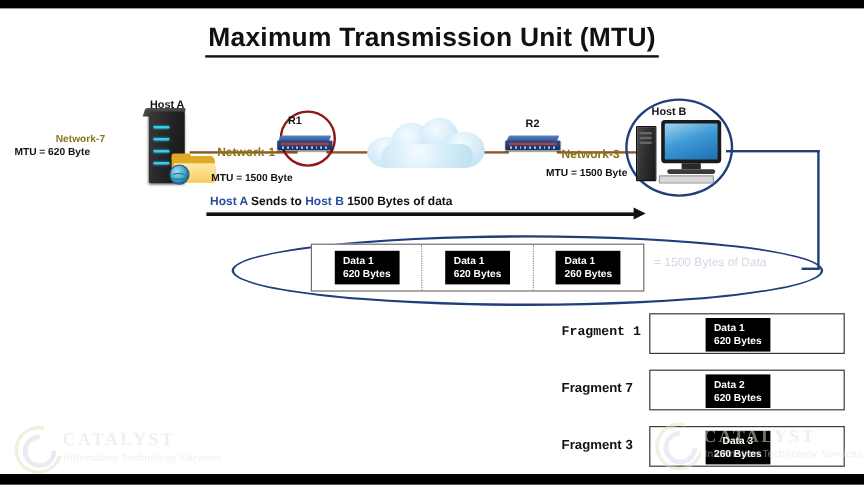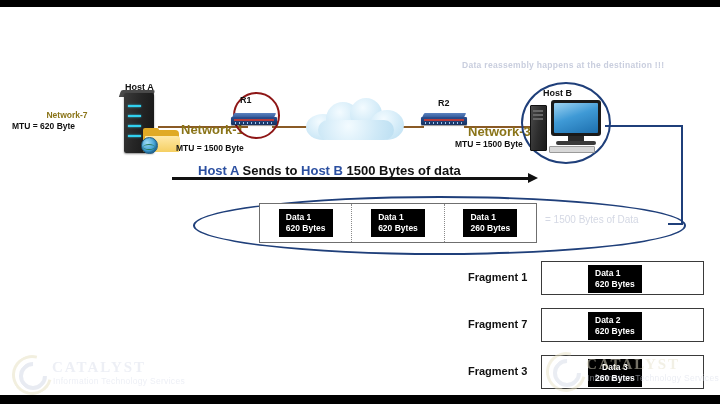--- a/index.html
+++ b/index.html
@@ -111,21 +111,21 @@
   #r1-label{position:absolute;left:240px;top:95px;font-size:9px;font-weight:700;color:#111;}
   #r2-label{position:absolute;left:438px;top:98px;font-size:9px;font-weight:700;color:#111;}
 
   
   #cloud{position:absolute;left:306px;top:98px;width:98px;height:44px;}
   .cl{position:absolute;background:radial-gradient(circle at 40% 30%,#f3fbff 0%,#cfe9f7 60%,#bcdff2 100%);border-radius:50%;}
   #cloud-t1{position:absolute;left:18px;top:110px;font-size:8.5px;font-weight:700;color:#8a7418;width:98px;text-align:center;}
   #cloud-t2{position:absolute;left:12px;top:121px;font-size:8.5px;font-weight:700;color:#111;width:110px;text-align:left;}
 
   
-  .net-name{position:absolute;font-size:13px;font-weight:700;color:#8a7418;white-space:nowrap;}
+  .net-name{position:absolute;font-size:10px;font-weight:700;color:#8a7418;white-space:nowrap;}
   .net-mtu{position:absolute;font-size:8.5px;font-weight:700;color:#111;white-space:nowrap;}
 
   
   #hostB-circle{
     position:absolute;left:521px;top:82px;width:86px;height:78px;
     border:2px solid #1f3f7a;border-radius:50%;
   }
   #hostB-label{position:absolute;left:543px;top:88px;font-size:9px;font-weight:700;color:#111;}
   #hostB-tower{
     position:absolute;left:530px;top:105px;width:15px;height:44px;
@@ -145,21 +145,21 @@
     background:linear-gradient(160deg,#9fd4f2 0%,#3f9ad6 45%,#1d6fae 100%);
   }
   #hostB-stand{position:absolute;left:568px;top:136px;width:16px;height:5px;background:#2a2a2a;}
   #hostB-base{position:absolute;left:556px;top:141px;width:40px;height:4px;background:#3a3a3a;border-radius:2px;}
   #hostB-kbd{position:absolute;left:549px;top:146px;width:44px;height:5px;background:#d8d8d8;border:1px solid #9a9a9a;border-radius:1px;}
 
   
   .navy{position:absolute;background:#1f3f7a;}
 
   
-  #arrow-label{position:absolute;left:175px;top:163px;font-size:13px;font-weight:700;color:#111;white-space:nowrap;margin-left:23px;}
+  #arrow-label{position:absolute;left:175px;top:163px;font-size:10px;font-weight:700;color:#111;white-space:nowrap;}
   #arrow-label .hl{color:#2b4fa0;}
   #arrow-line{position:absolute;left:172px;top:177px;width:358px;height:2.5px;background:#111;}
   #arrow-head{
     position:absolute;left:528px;top:173px;width:0;height:0;
     border-top:5px solid transparent;border-bottom:5px solid transparent;
     border-left:10px solid #111;
   }
 
   
   #ellipse{
@@ -213,22 +213,24 @@
   .wm2 .wm-name{color:#e7e2cc;}
   .wm2 .wm-sub{color:#d9dde9;}
 </style>
 </head>
 <body>
 
 <div id="slide">
 
   <div class="bar" id="bar-top"></div>
 
-
-  <div id="reassembly">Data reassembly happens at the destination !!!</div>
+  <div id="title">
+    <span>Maximum Transmission Unit (MTU)</span>
+  </div>
+
 
   <div class="wire" style="left:158px;top:126px;width:90px;"></div>
   <div class="wire" style="left:272px;top:126px;width:42px;"></div>
   <div class="wire" style="left:396px;top:126px;width:28px;"></div>
   <div class="wire" style="left:464px;top:126px;width:70px;"></div>
 
   <div id="hostA-label">Host A</div>
   <div id="hostA-server">
     <div class="srv-top"></div>
     <div class="srv-body"></div>
@@ -311,21 +313,21 @@
     </div>
     <div class="strip-cell">
       <div class="dbox">
         <div>Data 1</div>
         <div>260 Bytes</div>
       </div>
     </div>
   </div>
   <div id="total-label">= 1500 Bytes of Data</div>
 
-  <div class="frag-label" style="left:468px;top:271px;">Fragment 1</div>
+  <div class="frag-label" style="left:468px;top:271px;font-family:Liberation Mono, monospace;">Fragment 1</div>
   <div class="frag-box" style="left:541px;top:261px;width:163px;height:34px;"></div>
   <div class="frag-dbox" style="left:588px;top:265px;">
     <div>Data 1</div>
     <div>620 Bytes</div>
   </div>
 
   <div class="frag-label" style="left:468px;top:318px;">Fragment 7</div>
   <div class="frag-box" style="left:541px;top:308px;width:163px;height:34px;"></div>
   <div class="frag-dbox" style="left:588px;top:312px;">
     <div>Data 2</div>

